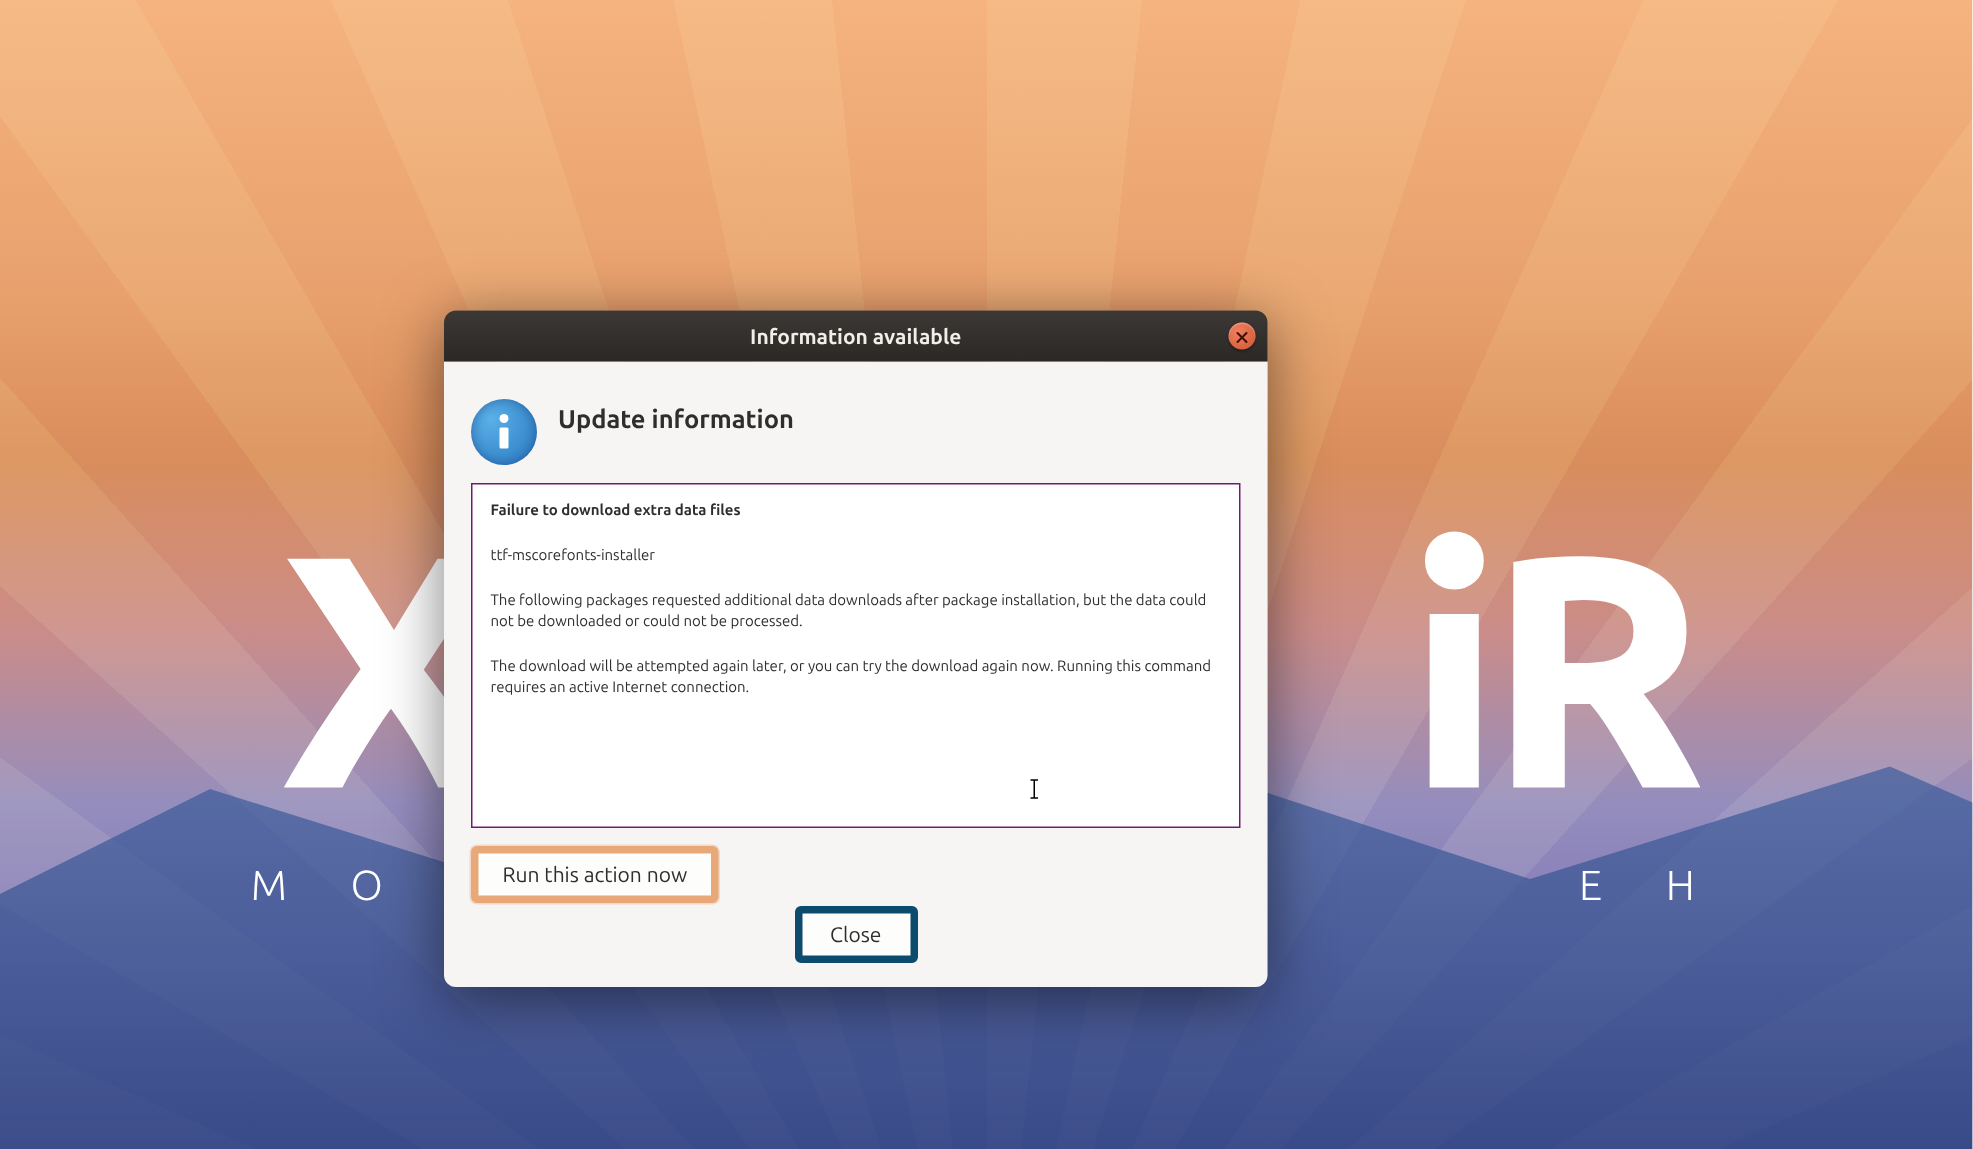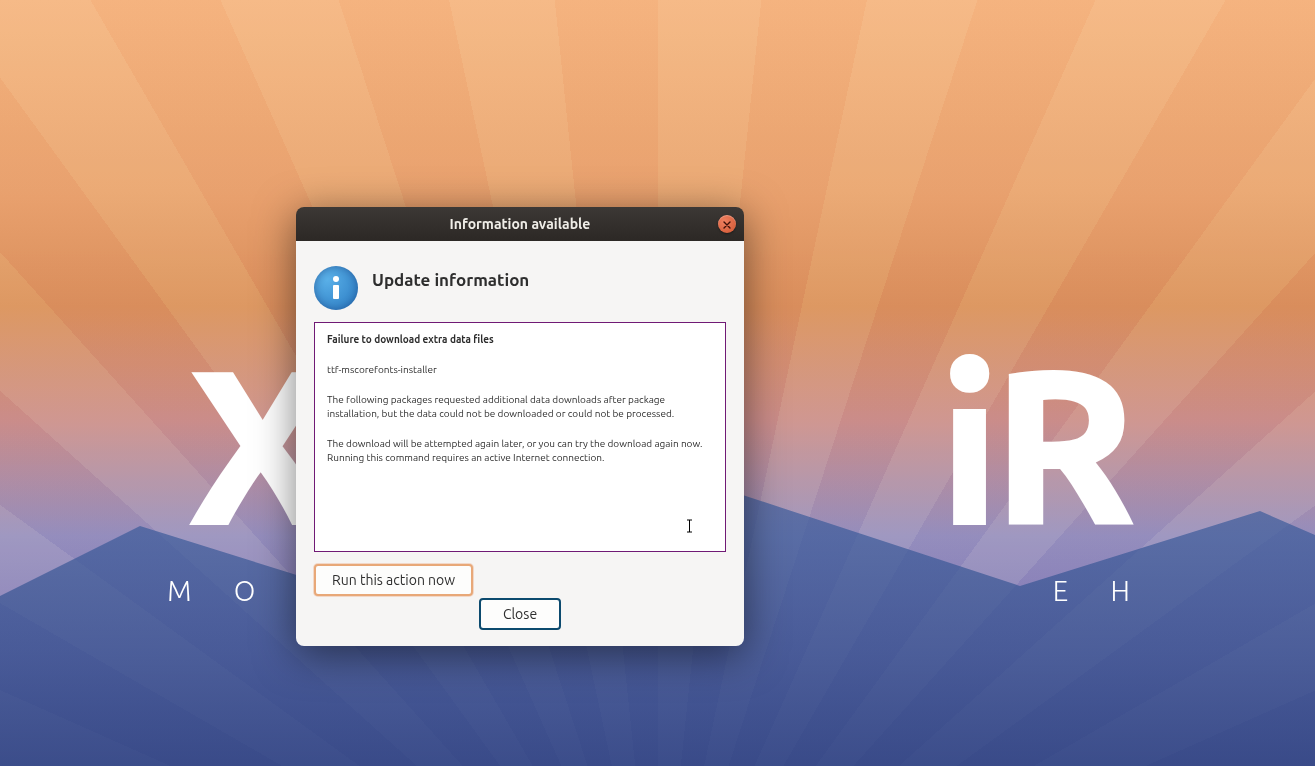--- a/index.html
+++ b/index.html
@@ -73,21 +73,21 @@
       font-weight: 300;
       letter-spacing: 18px;
       white-space: nowrap;
     }
     
     
     .dialog-shadow {
       position: absolute;
       left: 296px;
       top: 207px;
-      width: 448px;
+      width: 549px;
       border-radius: 8px;
       box-shadow: 0 8px 40px rgba(0,0,0,0.5);
     }
     
     .titlebar {
       background: linear-gradient(to bottom, #3c3835, #2c2825);
       color: #f0eee8;
       height: 34px;
       display: flex;
       align-items: center;
@@ -165,21 +165,21 @@
     }
     
     .msg-para {
       margin-bottom: 16px;
     }
     
     .action-row { margin-top: 12px; }
     
     .btn {
       background: #fdfdfc;
-      border: 2px solid #0c4a6e;
+      border: 5px solid #0c4a6e;
       border-radius: 4px;
       padding: 6px 16px;
       font-size: 14px;
       color: #2e2e2e;
       cursor: pointer;
       font-family: inherit;
     }
     
     .btn-action {
       border-color: #e8a878;

